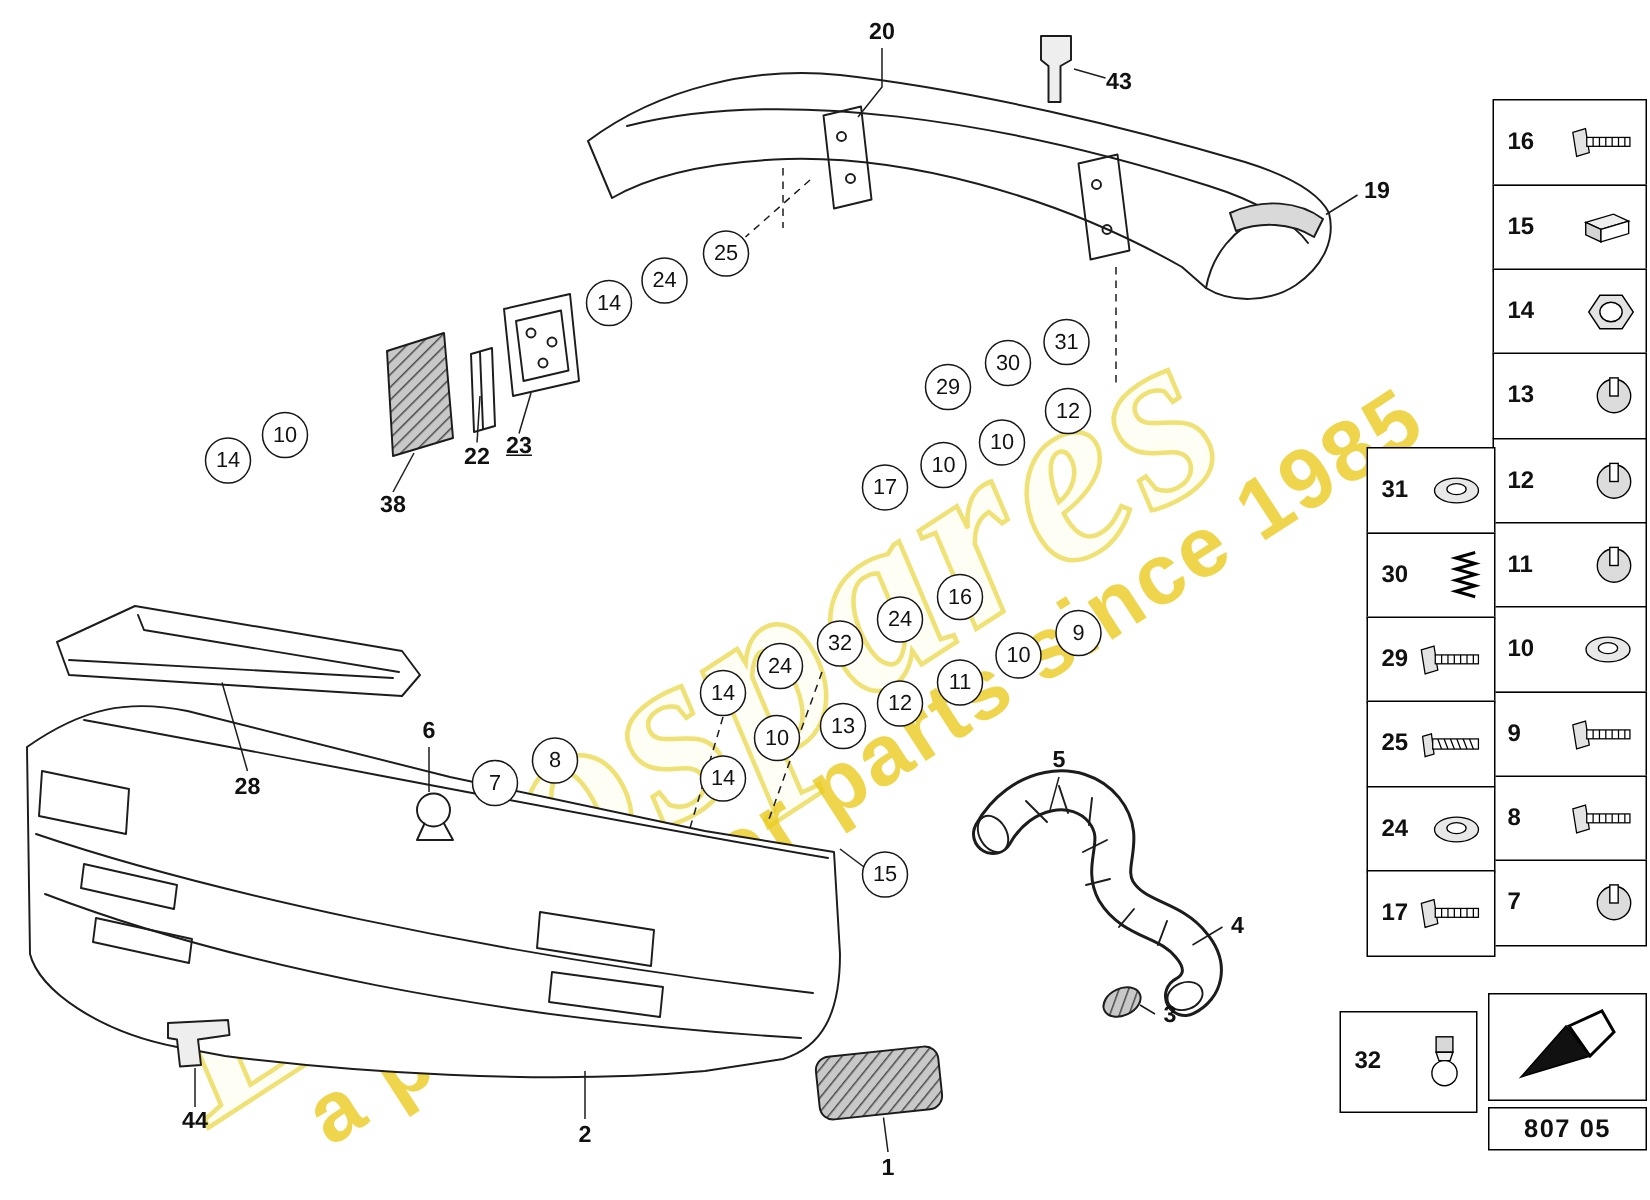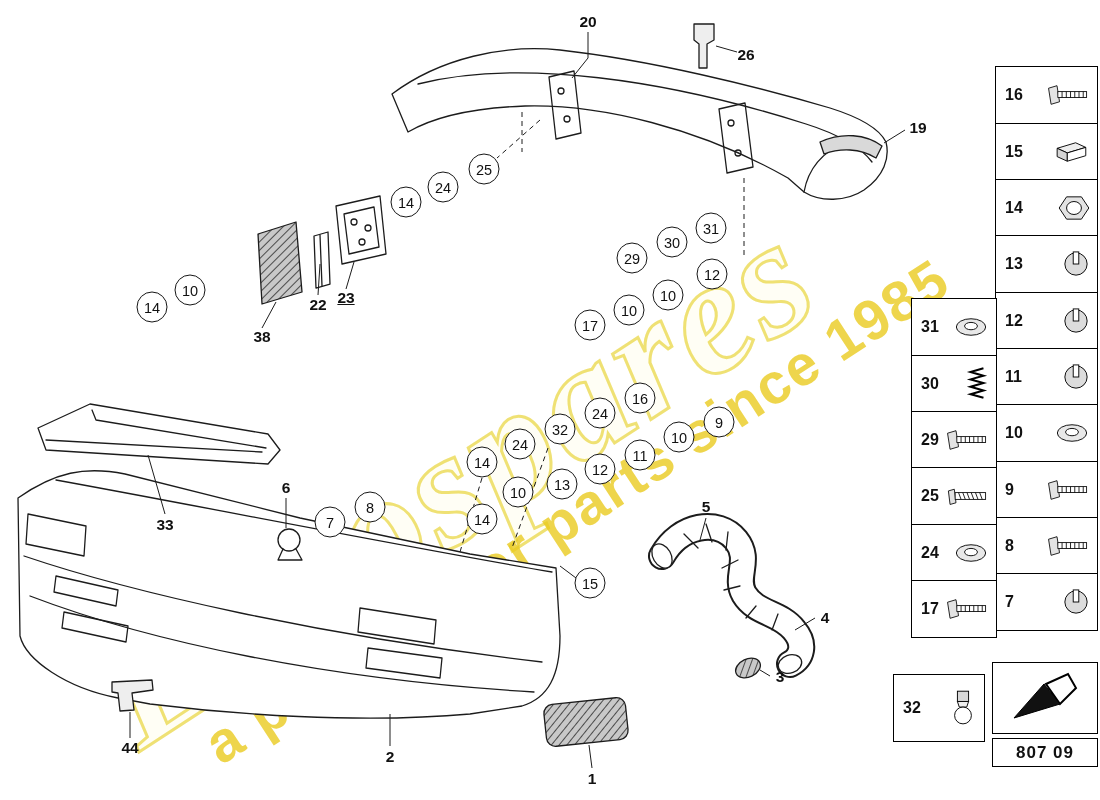--- a/index.html
+++ b/index.html
@@ -169,27 +169,27 @@
       <div class="co" style="left: 679px; top: 437px;">10</div>
       <div class="co" style="left: 640px; top: 455px;">11</div>
       <div class="co" style="left: 600px; top: 469px;">12</div>
       <div class="co" style="left: 562px; top: 484px;">13</div>
       <div class="co" style="left: 518px; top: 492px;">10</div>
       <div class="co" style="left: 482px; top: 519px;">14</div>
       <div class="co" style="left: 370px; top: 507px;">8</div>
       <div class="co" style="left: 330px; top: 522px;">7</div>
       <div class="co" style="left: 590px; top: 583px;">15</div>
       <div class="lb" style="left: 588px; top: 22px;">20</div>
-      <div class="lb" style="left: 746px; top: 55px;">26</div>
+      <div class="lb" style="left: 746px; top: 55px;">43</div>
       <div class="lb" style="left: 918px; top: 128px;">19</div>
       <div class="lb" style="left: 346px; top: 298px; text-decoration: underline;">23</div>
       <div class="lb" style="left: 318px; top: 305px; text-align: right;">22</div>
       <div class="lb" style="left: 262px; top: 337px;">38</div>
       <div class="lb" style="left: 286px; top: 488px;">6</div>
-      <div class="lb" style="left: 165px; top: 525px;">33</div>
+      <div class="lb" style="left: 165px; top: 525px;">28</div>
       <div class="lb" style="left: 706px; top: 507px;">5</div>
       <div class="lb" style="left: 825px; top: 618px;">4</div>
       <div class="lb" style="left: 780px; top: 677px;">3</div>
       <div class="lb" style="left: 390px; top: 757px;">2</div>
       <div class="lb" style="left: 592px; top: 779px;">1</div>
       <div class="lb" style="left: 130px; top: 748px;">44</div>
     </div>
 
   <div id="legend-right" class="legend-col">
       <div class="cell">
@@ -355,15 +355,15 @@
         </svg>
       </span>
     </div>
 
   <div id="arrow-box">
     <svg width="74" height="56" viewBox="0 0 74 56">
       <polygon points="38,14 60,4 68,18 52,34" fill="#fff" stroke="#000" stroke-width="2"></polygon>
       <polygon points="6,48 36,14 52,34" fill="#111" stroke="#000"></polygon>
     </svg>
   </div>
-  <div id="code-strip">807 09</div>
+  <div id="code-strip">807 05</div>
 
 </div>
 
 </body></html>

